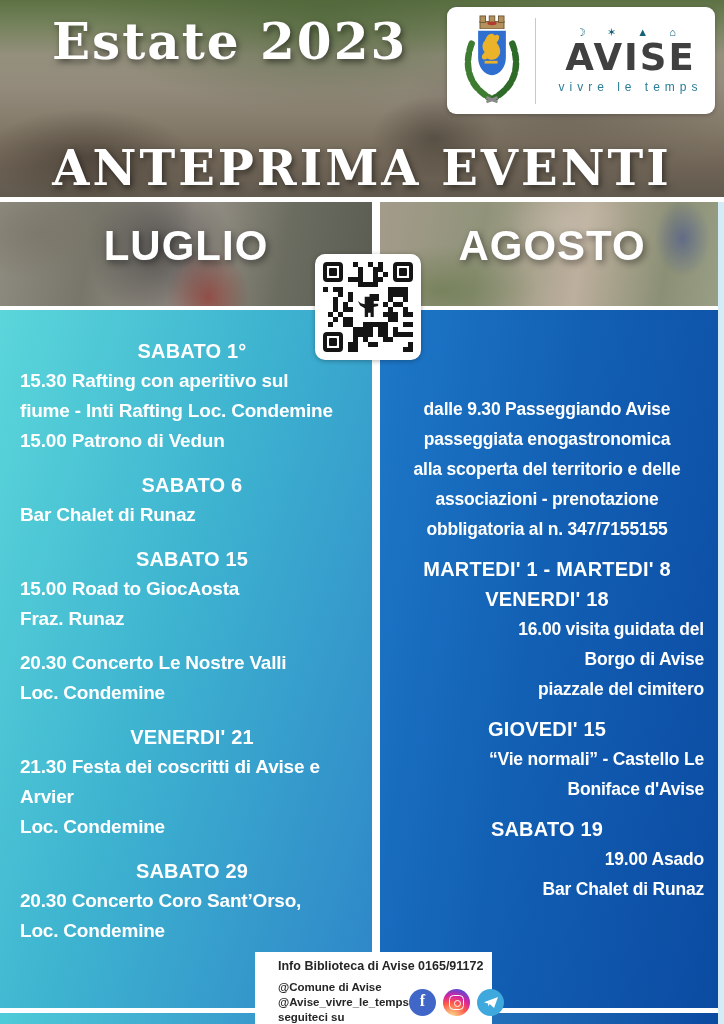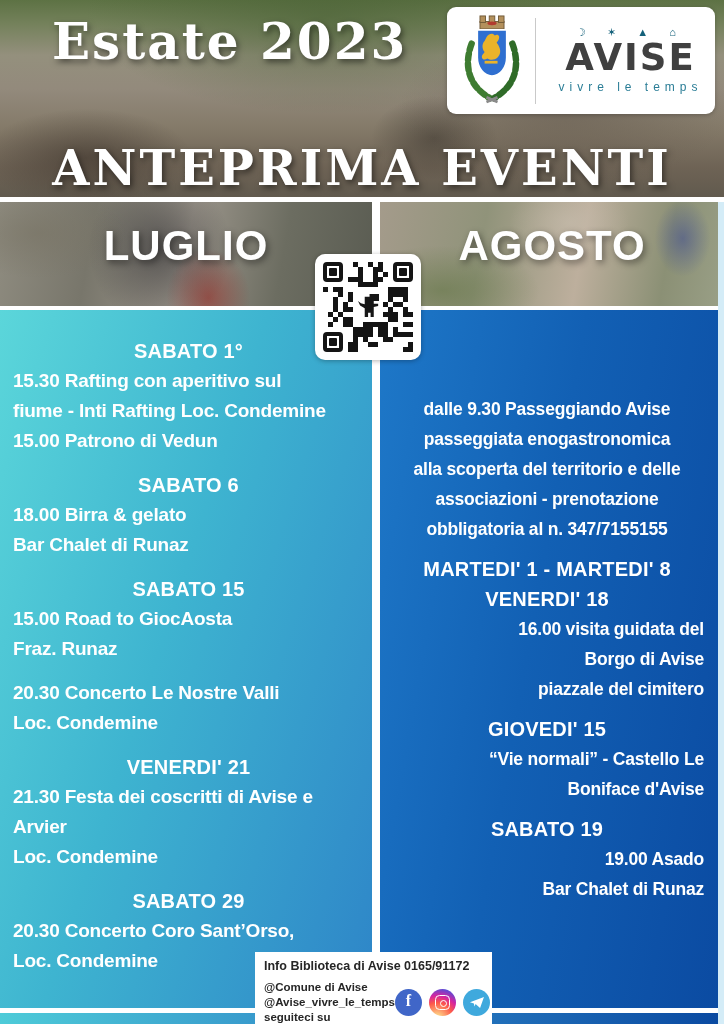--- a/index.html
+++ b/index.html
@@ -54,21 +54,21 @@
   .logo-divider{width:1px;height:86px;background:#c9c9c9;margin:0 10px 0 6px;}
   .logo-right{display:flex;flex-direction:column;align-items:center;flex:1;}
   .logo-icons{color:#14617a;font-size:11px;letter-spacing:9px;line-height:11px;margin-bottom:1px;}
   .logo-word{color:#404040;font-family:"DejaVu Sans",sans-serif;font-weight:bold;font-size:37px;
     letter-spacing:2px;line-height:38px;}
   .logo-tagline{color:#2a7d96;font-size:12px;letter-spacing:5px;margin-top:3px;}
 
   
   .col{position:absolute;top:310px;height:698px;z-index:2;color:#fff;font-weight:bold;
     overflow:hidden;box-sizing:border-box;}
-  .col.left{left:0;width:372px;padding:26px 8px 0 13px;
+  .col.left{left:0;width:372px;padding:26px 8px 0 20px;
     background:linear-gradient(108deg,#5bd6da 0%,#3eb4d0 45%,#2e85c8 100%);}
   .col.right{left:380px;width:338px;padding:84px 14px 0 10px;
     background:linear-gradient(100deg,#1e78c8 0%,#1260b4 45%,#0b4ba2 100%);}
   .block{margin-bottom:14px;}
   .col.right .block{margin-bottom:10px;}
   .hdr{text-align:center;font-size:20px;line-height:30px;letter-spacing:.2px;}
   .line{font-size:19px;line-height:30px;white-space:nowrap;letter-spacing:-.2px;}
   .col.right .line{font-size:17.5px;}
   .line.center{text-align:center;}
   .line.right{text-align:right;}
@@ -82,21 +82,21 @@
   .finder{position:absolute;width:20px;height:20px;border:4px solid #141414;border-radius:4px;
     background:#fff;box-sizing:border-box;}
   .finder.tl{left:0;top:0;} .finder.tr{right:0;top:0;} .finder.bl{left:0;bottom:0;}
   .finder::after{content:"";position:absolute;inset:2px;background:#141414;border-radius:1px;}
   .dino-patch{position:absolute;left:32px;top:29px;width:27px;height:29px;background:#fff;}
   .dino{position:absolute;left:3px;top:3px;width:21px;height:23px;background:#161616;
     clip-path:polygon(55% 0,100% 0,100% 30%,75% 30%,75% 42%,96% 42%,96% 52%,75% 56%,75% 100%,60% 100%,60% 82%,48% 82%,48% 100%,32% 100%,32% 62%,10% 50%,0 30%,14% 40%,32% 45%,32% 12%,55% 12%);}
 
   
   .info-box{position:absolute;left:255px;top:952px;width:237px;height:72px;background:#fff;
-    z-index:6;box-sizing:border-box;padding:7px 9px 0 9px;color:#262626;}
+    z-index:6;box-sizing:border-box;padding:7px 9px 0 23px;color:#262626;}
   .info-line1{font-size:12.5px;font-weight:bold;margin-bottom:7px;white-space:nowrap;}
   .info-bottom{display:flex;justify-content:space-between;align-items:center;}
   .info-handles{font-size:11.5px;font-weight:bold;line-height:15px;}
   .social-row{display:flex;gap:7px;align-items:center;padding-right:2px;}
   .social{width:27px;height:27px;border-radius:50%;position:relative;flex:0 0 auto;}
   .social.fb{background:#4066c8;}
   .social.fb span{position:absolute;left:0;top:3px;width:100%;text-align:center;color:#fff;
     font-weight:bold;font-size:16px;font-family:"Liberation Serif",serif;}
   .social.ig{background:radial-gradient(circle at 30% 110%,#fdf497 0%,#fd5949 45%,#d6249f 65%,#285AEB 95%);}
   .ig-cam{position:absolute;left:6px;top:6px;width:15px;height:15px;border:1.8px solid #fff;
@@ -156,21 +156,20 @@
 
   <div class="col left" id="col-left">
       <div class="block">
         <div class="hdr">SABATO 1°</div>
         <div class="line left">15.30 Rafting con aperitivo sul</div>
         <div class="line left">fiume - Inti Rafting Loc. Condemine</div>
         <div class="line left">15.00 Patrono di Vedun</div>
       </div>
       <div class="block">
         <div class="hdr">SABATO 6</div>
-        <div class="line left">18.00 Birra &amp; gelato</div>
         <div class="line left">Bar Chalet di Runaz</div>
       </div>
       <div class="block">
         <div class="hdr">SABATO 15</div>
         <div class="line left">15.00 Road to GiocAosta</div>
         <div class="line left">Fraz. Runaz</div>
       </div>
       <div class="block">
         <div class="line left">20.30 Concerto Le Nostre Valli</div>
         <div class="line left">Loc. Condemine</div>

